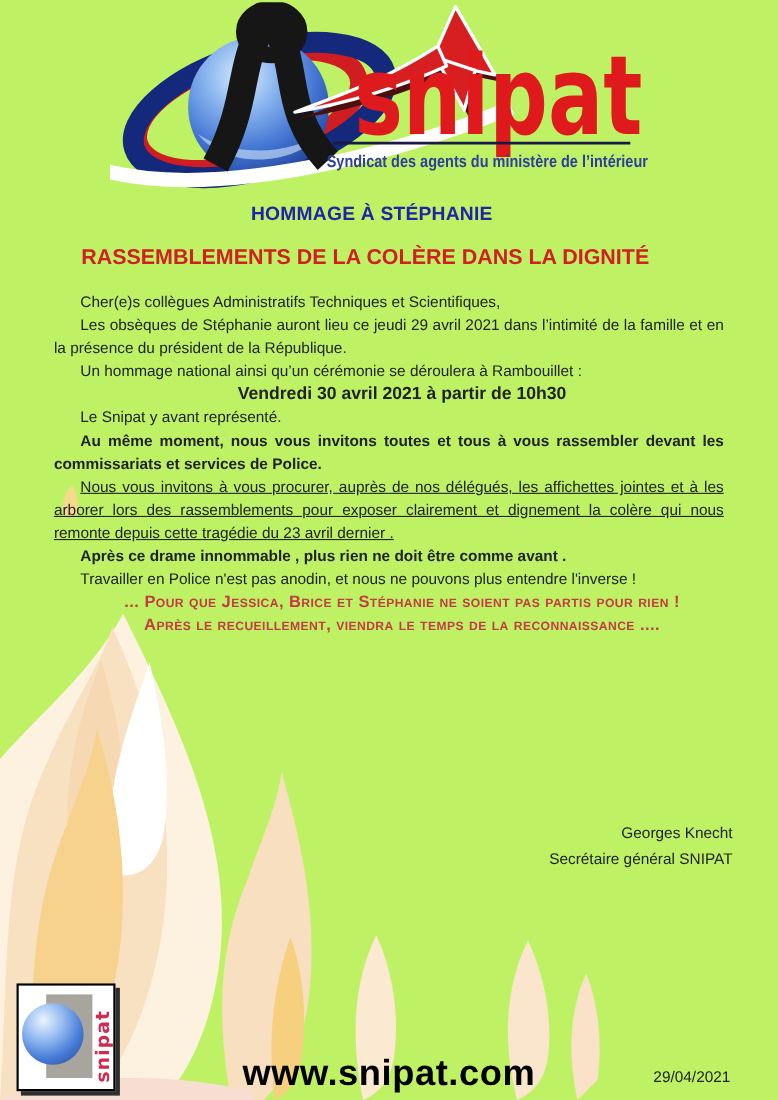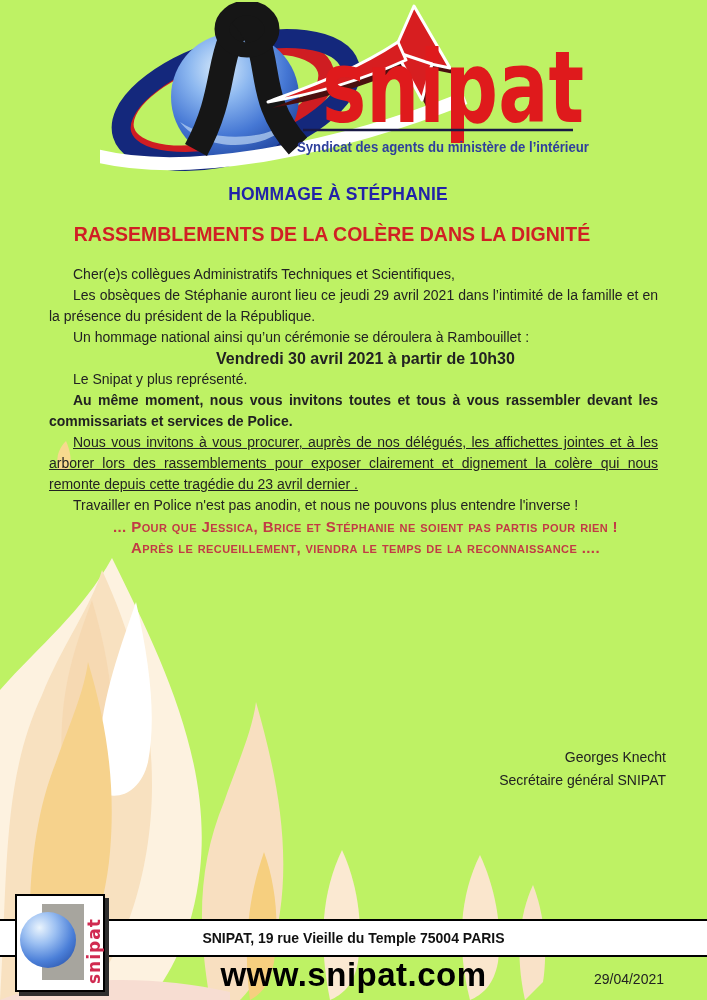--- a/index.html
+++ b/index.html
@@ -128,36 +128,34 @@
   </svg>
 
   <div class="h-main">HOMMAGE À STÉPHANIE</div>
   <div class="h-sub">RASSEMBLEMENTS DE LA COLÈRE DANS LA DIGNITÉ</div>
 
   <div class="content">
     <p class="greeting">Cher(e)s collègues Administratifs Techniques et Scientifiques,</p>
     <p class="p1">Les obsèques de Stéphanie auront lieu ce jeudi 29 avril 2021 dans l’intimité de la famille et en la présence du président de la République.</p>
     <p class="p2">Un hommage national ainsi qu’un cérémonie  se déroulera à Rambouillet :</p>
     <p class="event">Vendredi 30 avril 2021 à partir de 10h30</p>
-    <p class="p3">Le Snipat y plus représenté.</p>
+    <p class="p3">Le Snipat y avant représenté.</p>
     <p class="p4">Au même moment, nous vous invitons toutes et tous à vous rassembler devant les commissariats et services de Police.</p>
     <p class="p5">Nous vous invitons à vous procurer, auprès de nos délégués, les affichettes jointes et à les arborer lors des rassemblements pour exposer clairement et dignement la colère qui nous remonte depuis cette tragédie du  23 avril dernier .</p>
+    <p class="p6">Après ce drame innommable , plus rien ne doit être comme avant .</p>
     <p class="p7">Travailler en Police n'est pas anodin, et nous ne pouvons plus entendre l'inverse !</p>
     <p class="redline red2">... Pour que Jessica, Brice et Stéphanie ne soient pas partis pour rien !</p>
     <p class="redline red1">Après le recueillement, viendra le temps de la reconnaissance ....</p>
   </div>
 
   <div class="signature">
     <div>Georges Knecht</div>
     <div>Secrétaire général SNIPAT</div>
   </div>
 
-  <div class="band">
-    <span class="band-text">SNIPAT, 19 rue Vieille du Temple 75004 PARIS</span>
-  </div>
 
   <div class="mini-logo">
     <div class="mini-gray"></div>
     <div class="mini-sphere"></div>
     <div class="mini-brand">snipat</div>
   </div>
 
   <div class="website">www.snipat.com</div>
   <div class="doc-date">29/04/2021</div>
 

